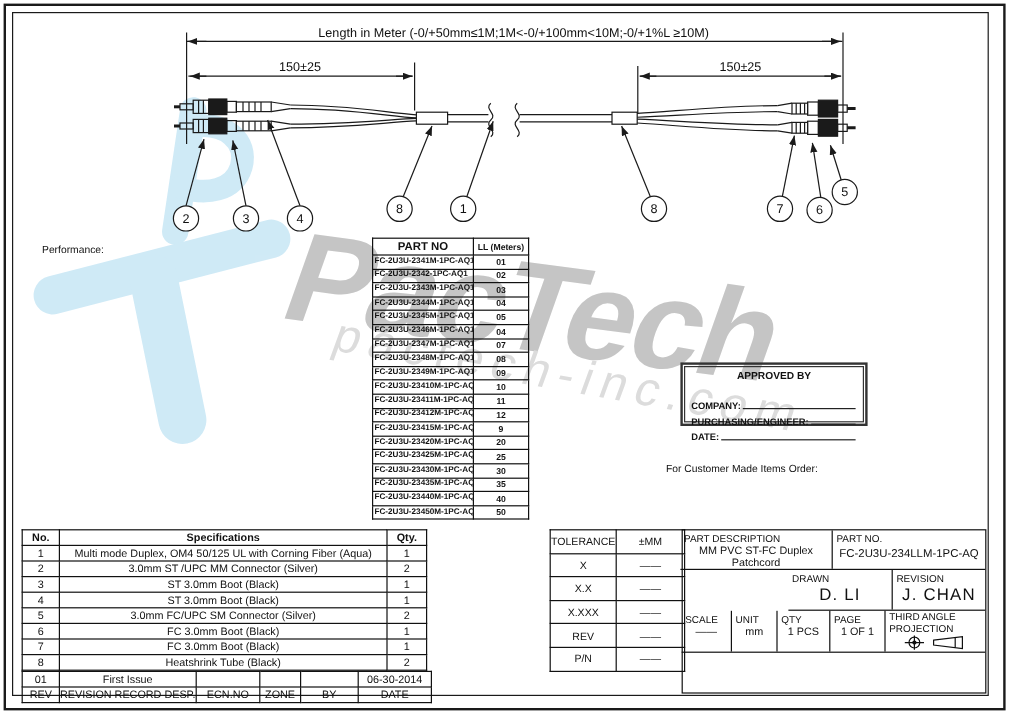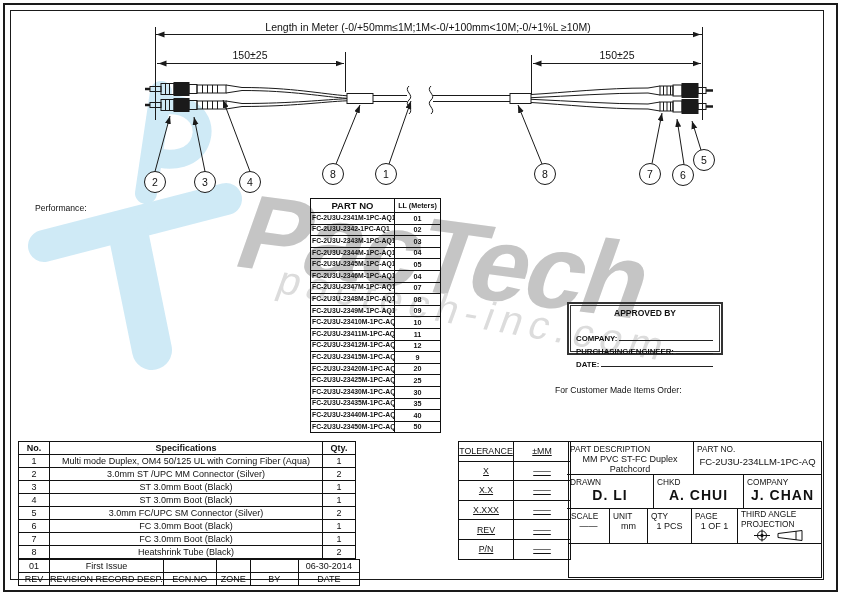--- a/index.html
+++ b/index.html
@@ -35,30 +35,30 @@
   #notes{left:555px;top:362px;width:300px;font-size:8.6px;line-height:11.6px;white-space:pre;}
   
   #spec{left:18px;top:441px;}
   #spec table{border-collapse:collapse;table-layout:fixed;}
   #spec th,#spec td{border:1px solid #111;padding:0;font-size:9px;line-height:1;text-align:center;overflow:hidden;white-space:nowrap;}
   #spec .hrow th{height:12px;font-weight:bold;}
   #spec .irow td{height:12px;font-weight:normal;}
   #spec .rrow td{height:12px;}
   
   #tol{left:458px;top:441px;}
-  #tol table{border-collapse:collapse;table-layout:fixed;text-decoration:underline;}
+  #tol table{border-collapse:collapse;table-layout:fixed;}
   #tol th,#tol td{border:1px solid #111;padding:0;font-size:8.8px;text-align:center;height:18.6px;font-weight:normal;}
   #tb-right{left:568px;top:441px;width:254px;height:137px;border:1px solid #111;box-sizing:border-box;
             display:flex;flex-direction:column;align-items:flex-end;}
   .tbr-row{display:flex;border-bottom:1px solid #111;box-sizing:border-box;}
   .tbr-row:last-child{border-bottom:none;}
   .tbr-cell{border-right:1px solid #111;box-sizing:border-box;position:relative;}
   .tbr-cell:last-child{border-right:none;}
   .lbl{font-size:8.3px;padding:2px 0 0 3px;}
-  .val-lg{text-align:center;font-size:14px;letter-spacing:1px;font-weight:bold;}
+  .val-lg{text-align:center;font-size:14px;letter-spacing:1px;}
   .val-md{text-align:center;font-size:9.5px;}
   .val-sm{text-align:center;font-size:9px;}
 </style>
 </head>
 <body>
 
 <div id="page">
 
   <div class="abs" id="wm">
     <svg width="842" height="596">
@@ -461,26 +461,22 @@
       <div class="tbr-cell" style="width:127px">
         <div class="lbl">PART NO.</div>
         <div class="val-md" style="padding-top:2px">FC-2U3U-234LLM-1PC-AQ</div>
       </div>
     </div>
     <div class="tbr-row" style="height:34px">
       <div class="tbr-cell" style="width:87px">
         <div class="lbl">DRAWN</div>
         <div class="val-lg">D. LI</div>
       </div>
-      <div class="tbr-cell" style="width:90px">
-        <div class="lbl">CHKD</div>
-        <div class="val-lg">A. CHUI</div>
-      </div>
       <div class="tbr-cell" style="width:77px">
-        <div class="lbl">COMPANY</div>
+        <div class="lbl">REVISION</div>
         <div class="val-lg">J. CHAN</div>
       </div>
     </div>
     <div class="tbr-row" style="height:35px">
       <div class="tbr-cell" style="width:42px">
         <div class="lbl">SCALE</div>
         <div class="val-sm">——</div>
       </div>
       <div class="tbr-cell" style="width:38px">
         <div class="lbl">UNIT</div>

